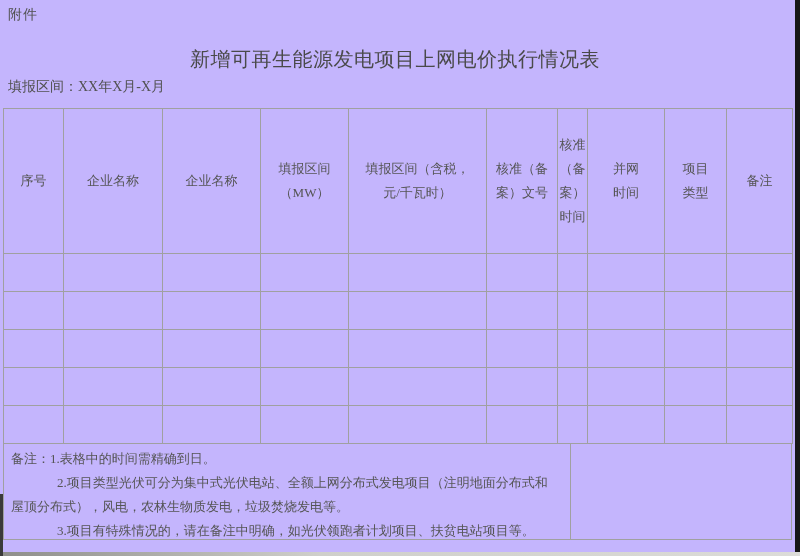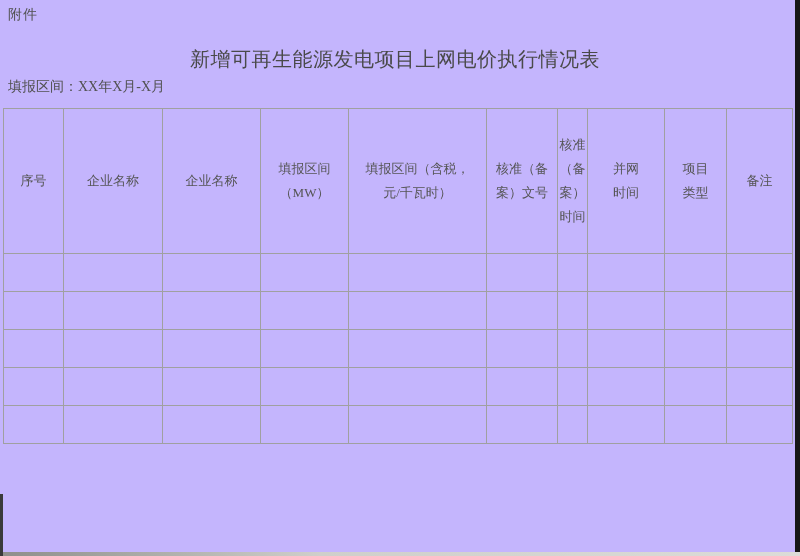--- a/index.html
+++ b/index.html
@@ -144,19 +144,28 @@
             <td></td>
             <td></td>
             <td></td>
             <td></td>
             <td></td>
             <td></td>
           </tr>
         </tbody>
     </table>
 
+    <div class="notes-row">
+      <div class="notes-cell">
+        <div class="note-line">备注：1.表格中的时间需精确到日。</div>
+        <div class="note-line indent">2.项目类型光伏可分为集中式光伏电站、全额上网分布式发电项目（注明地面分布式和</div>
+        <div class="note-line">屋顶分布式），风电，农林生物质发电，垃圾焚烧发电等。</div>
+        <div class="note-line indent">3.项目有特殊情况的，请在备注中明确，如光伏领跑者计划项目、扶贫电站项目等。</div>
+      </div>
+      <div class="notes-empty-cell"></div>
+    </div>
   </div>
 
   <div class="photo-edge-right"></div>
   <div class="photo-edge-bottom"></div>
   <div class="photo-edge-left"></div>
 
 </div>
 
 </body></html>

